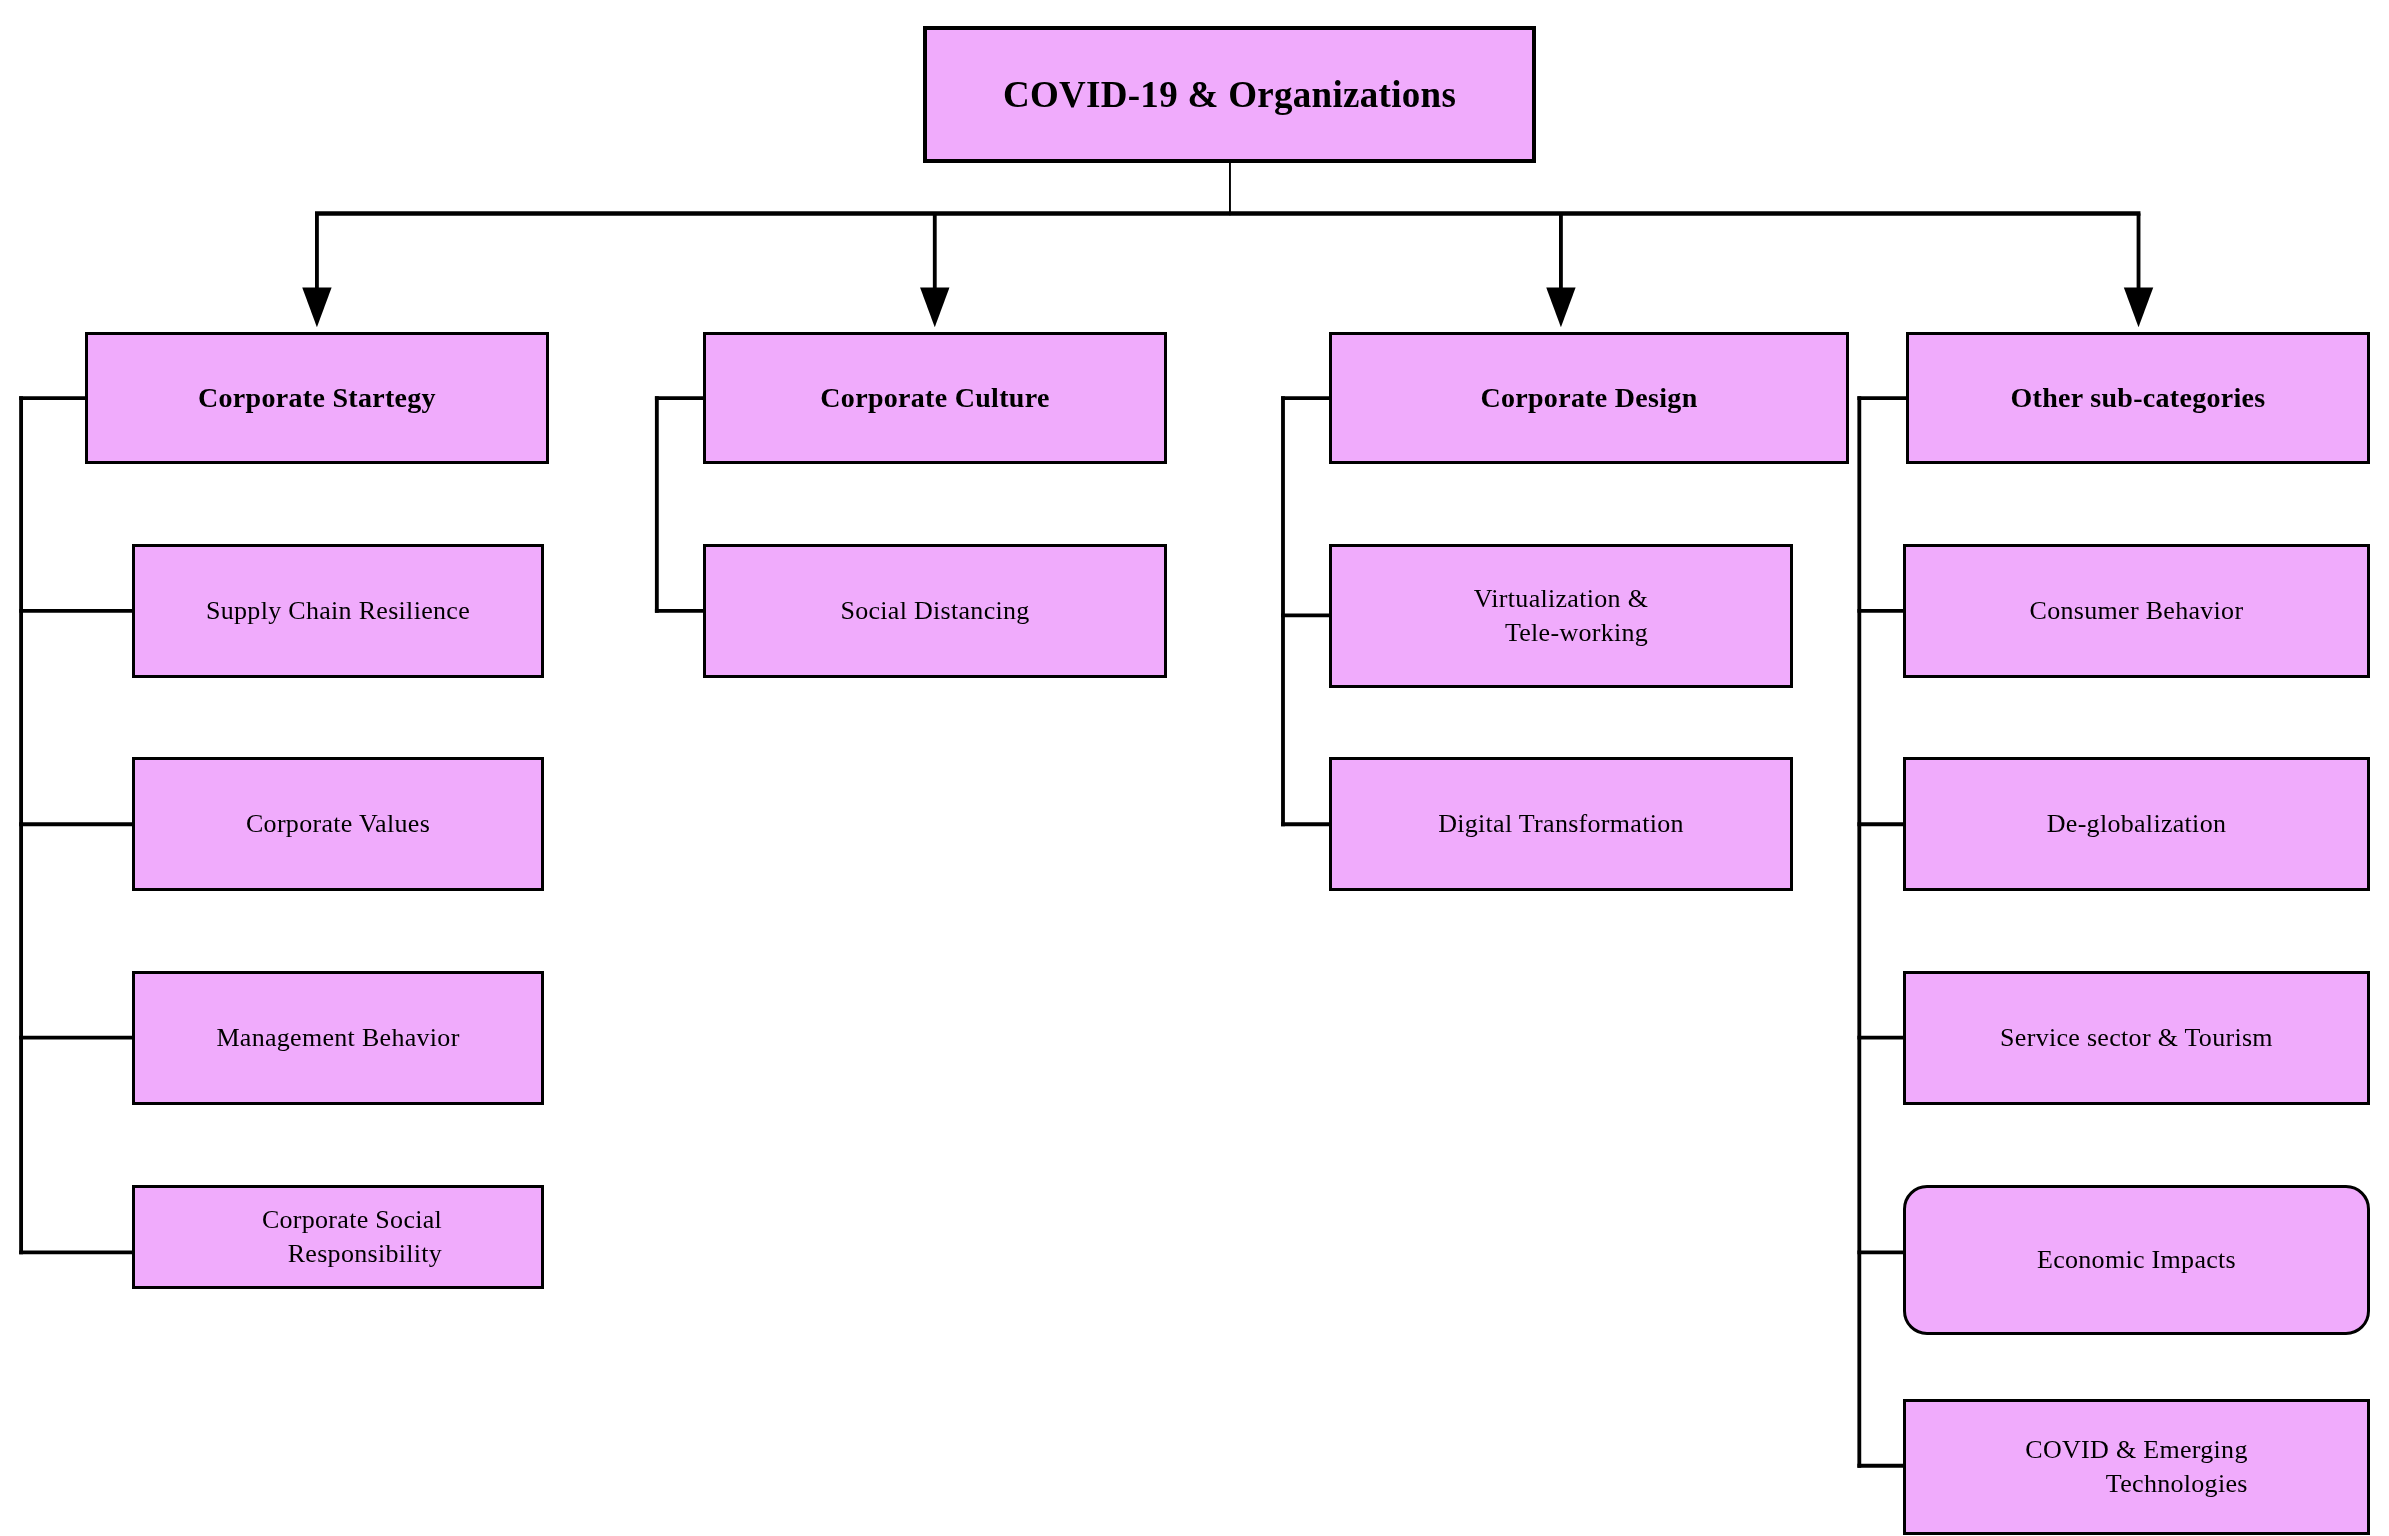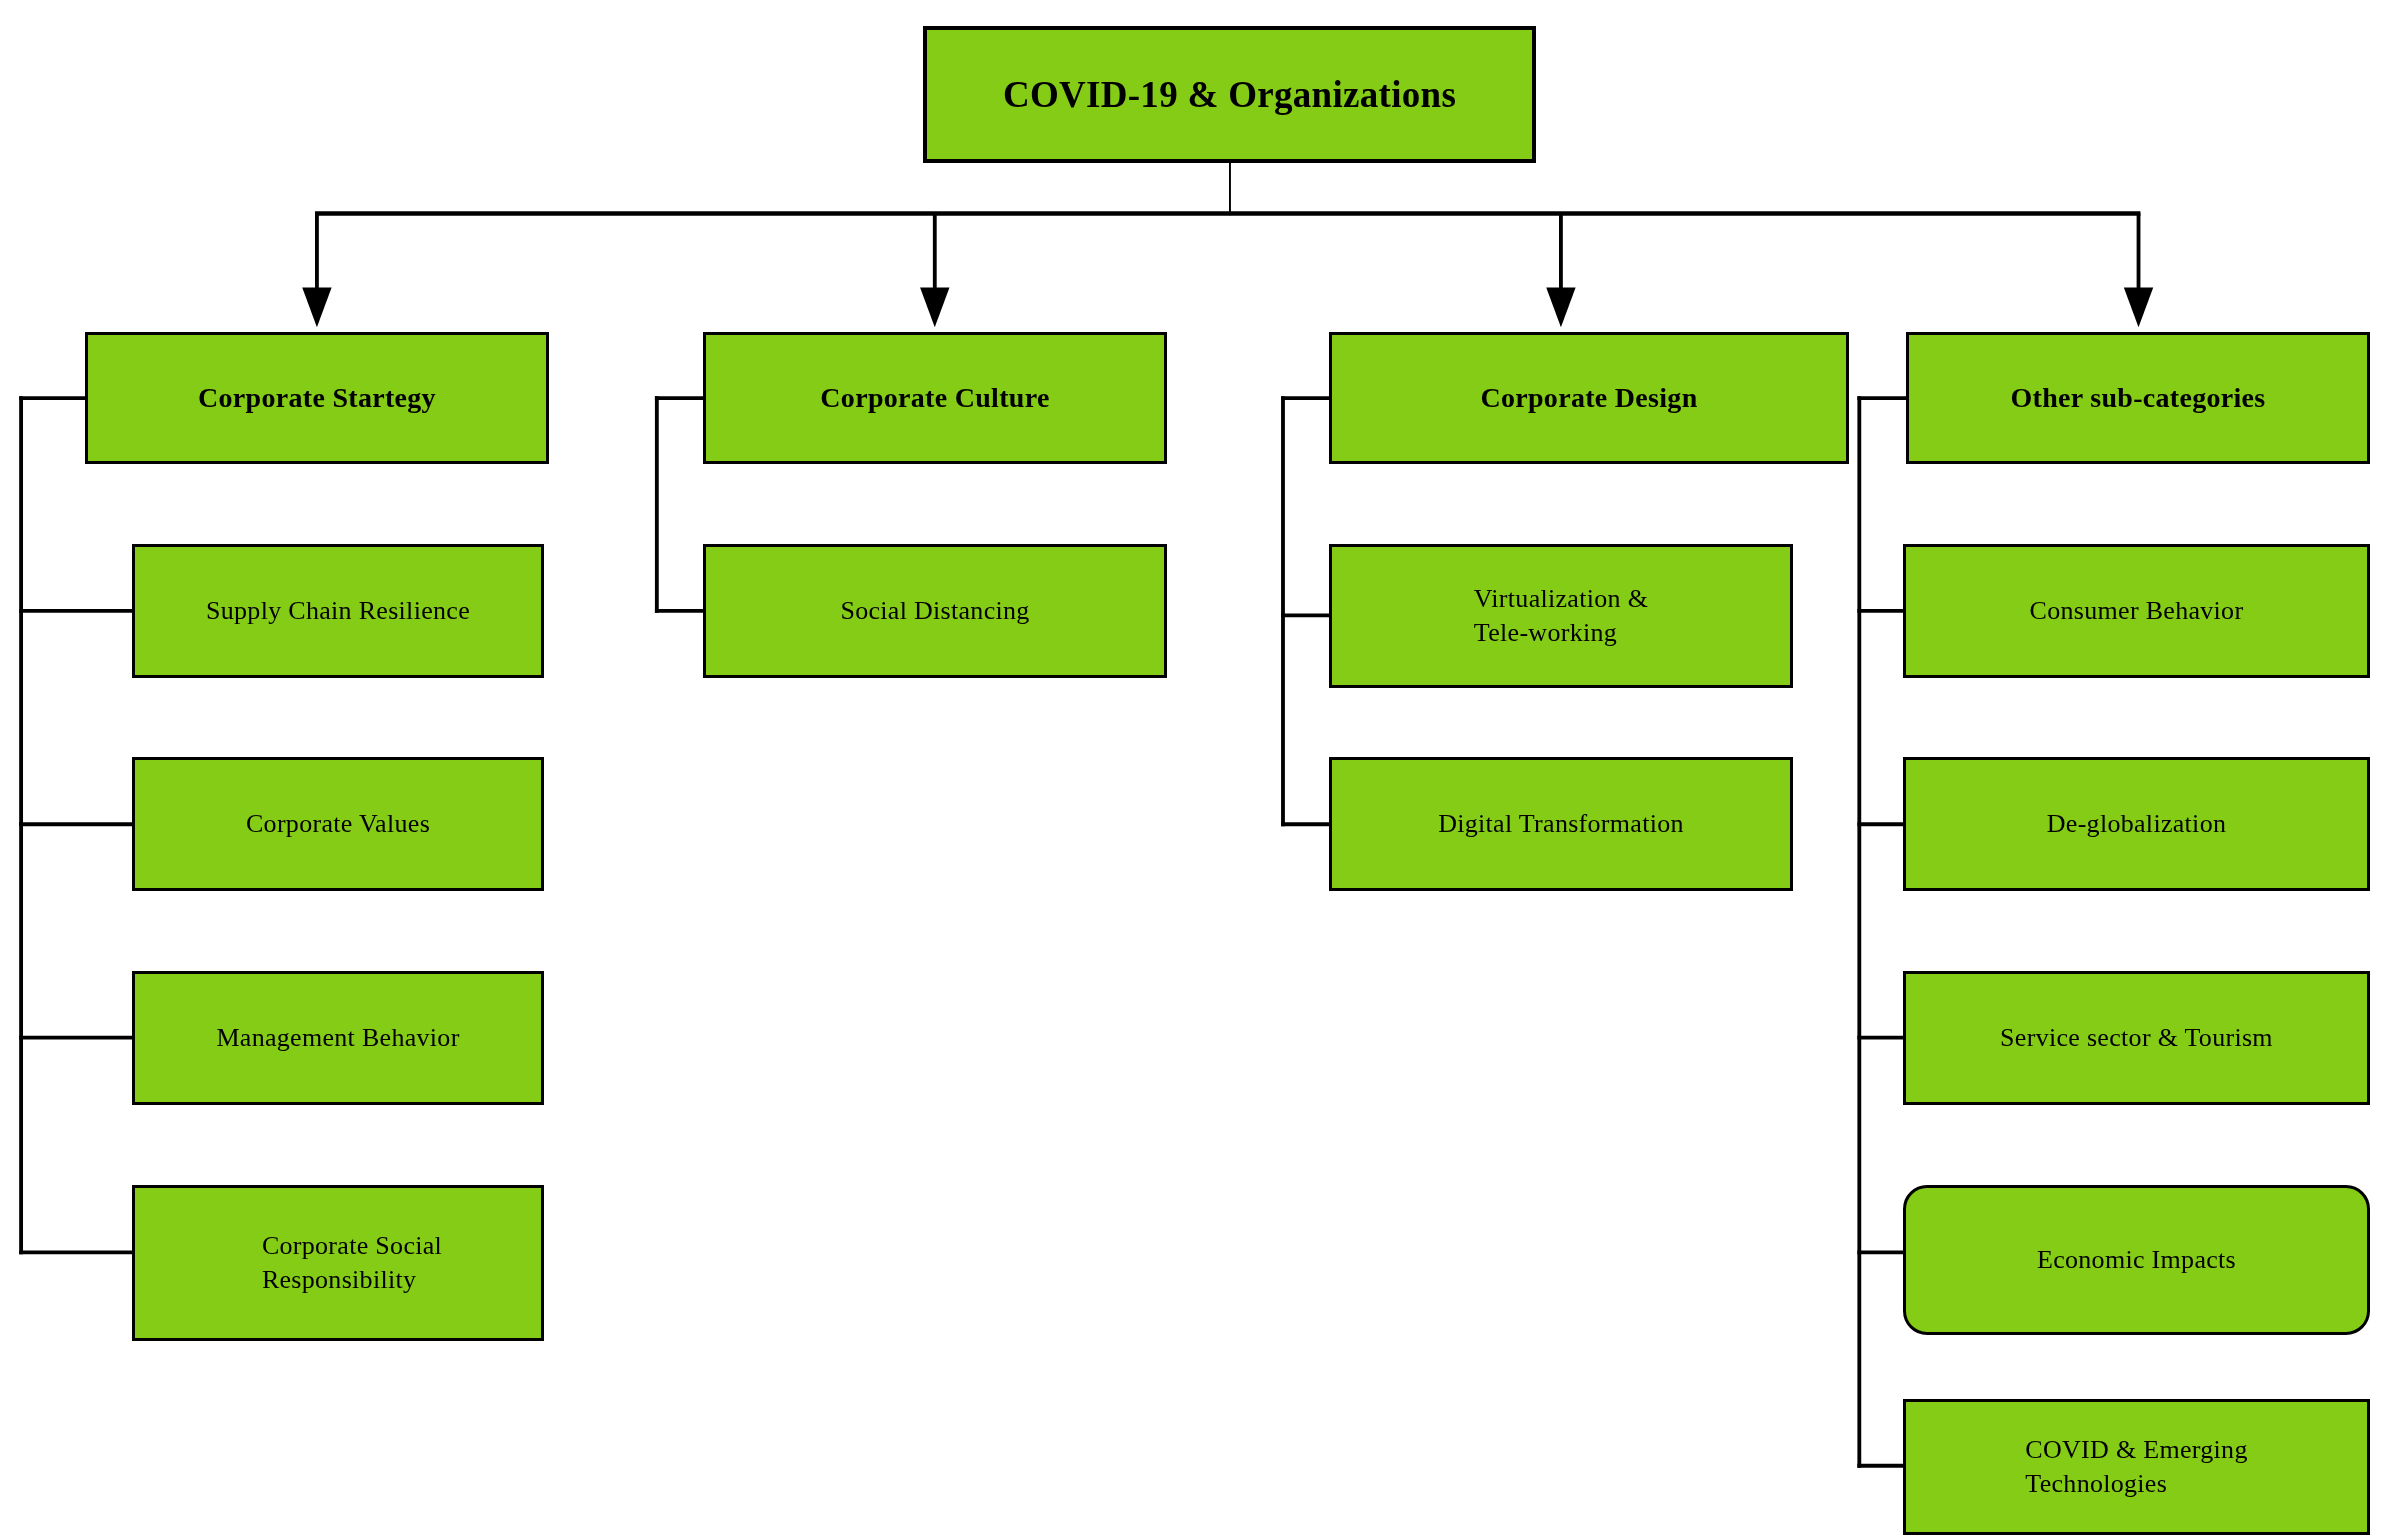--- a/index.html
+++ b/index.html
@@ -16,26 +16,26 @@
     color: #000000;
   }
   #connectors {
     position: absolute;
     left: 0; top: 0;
     width: 2389px;
     height: 1536px;
   }
   .node {
     position: absolute;
-    background: #84cc16;
+    background: #f0abfc;
     border: 3.8px solid #000000;
     display: flex;
     align-items: center;
     justify-content: center;
-    text-align: left;
+    text-align: right;
     white-space: pre-line;
     box-sizing: border-box;
   }
   .root {
     border-width: 4.5px;
     font-weight: bold;
     font-size: 37px;
     letter-spacing: 0.3px;
   }
   .cat {
@@ -53,21 +53,21 @@
   .n-root { left: 923px; top: 25.6px;  width: 613px; height: 137px; }
   
   .n-c1h  { left: 85px;  top: 332px; width: 464px; height: 132px; }
   .n-c2h  { left: 703px; top: 332px; width: 464px; height: 132px; }
   .n-c3h  { left: 1329px; top: 332px; width: 520px; height: 132px; }
   .n-c4h  { left: 1906px; top: 332px; width: 464px; height: 132px; }
   
   .n-c1a  { left: 132px;  top: 544px;  width: 412px; height: 134px; }
   .n-c1b  { left: 132px;  top: 757px; width: 412px; height: 134px; }
   .n-c1c  { left: 132px;  top: 971px; width: 412px; height: 134px; }
-  .n-c1d  { left: 132px;  top: 1185px; width: 412px; height: 156px; padding-left: 28px; }
+  .n-c1d  { left: 132px;  top: 1185px; width: 412px; height: 104px; padding-left: 28px; }
   
   .n-c2a  { left: 703px; top: 544px;  width: 464px; height: 134px; }
   
   .n-c3a  { left: 1329px; top: 544px;  width: 464px; height: 144px; }
   .n-c3b  { left: 1329px; top: 757px; width: 464px; height: 134px; }
   
   .n-c4a  { left: 1903px; top: 544px;  width: 467px; height: 134px; }
   .n-c4b  { left: 1903px; top: 757px; width: 467px; height: 134px; }
   .n-c4c  { left: 1903px; top: 971px; width: 467px; height: 134px; }
   .n-c4d  { left: 1903px; top: 1185px; width: 467px; height: 150px; border-radius: 24px; }

